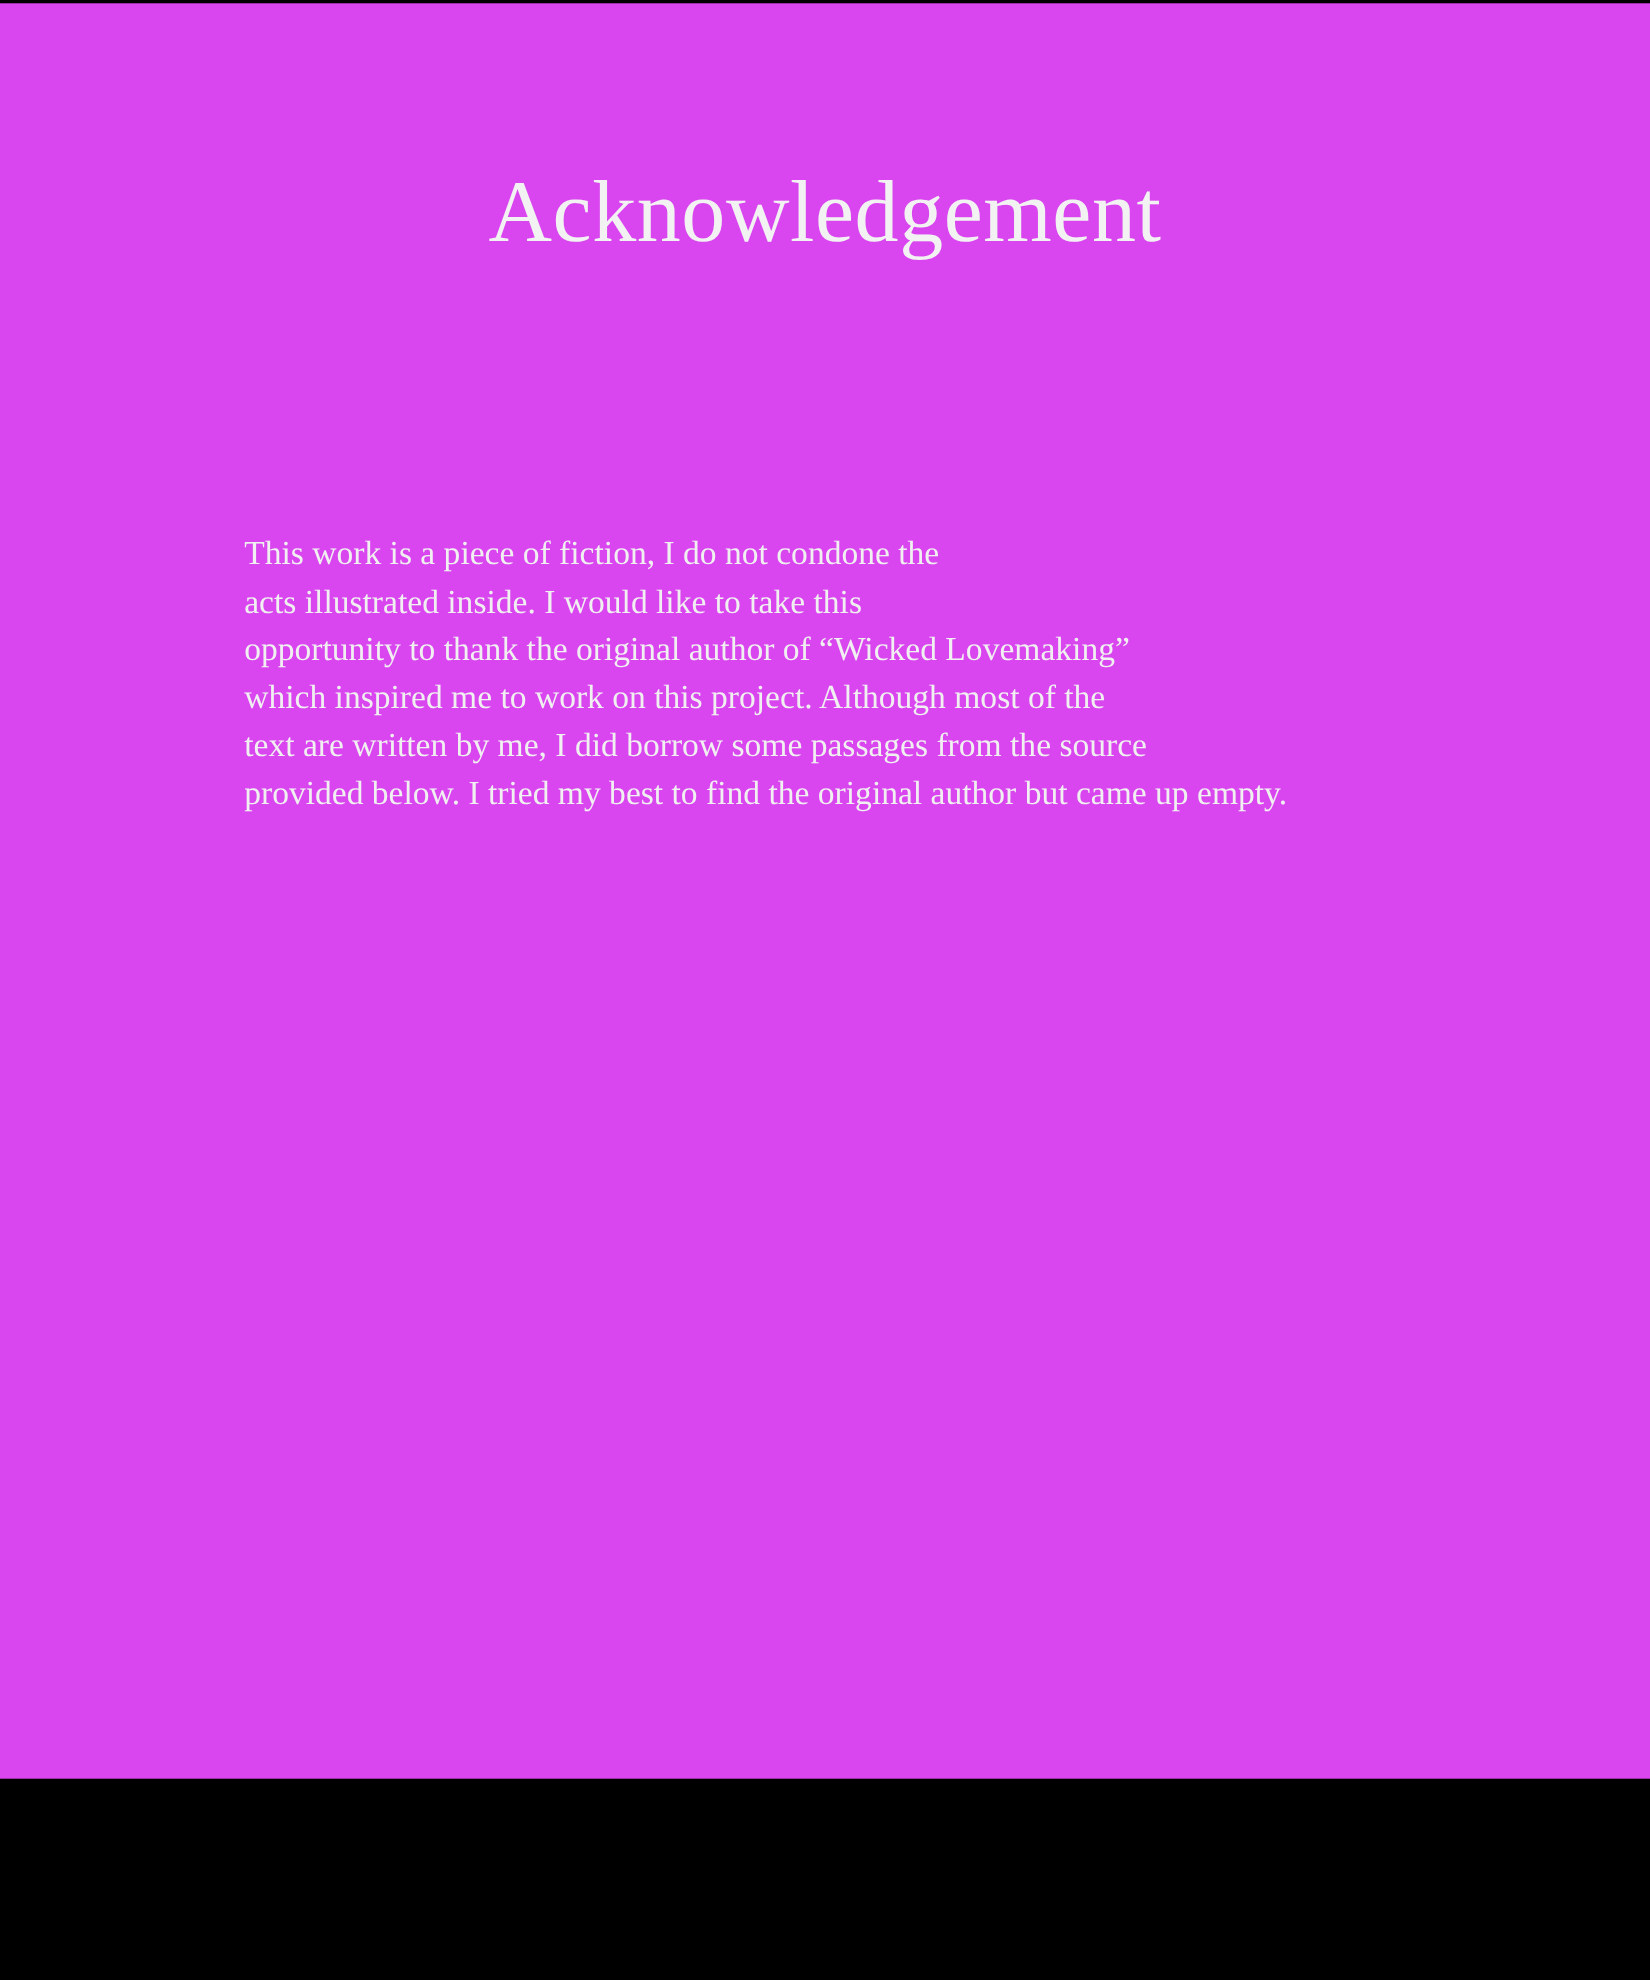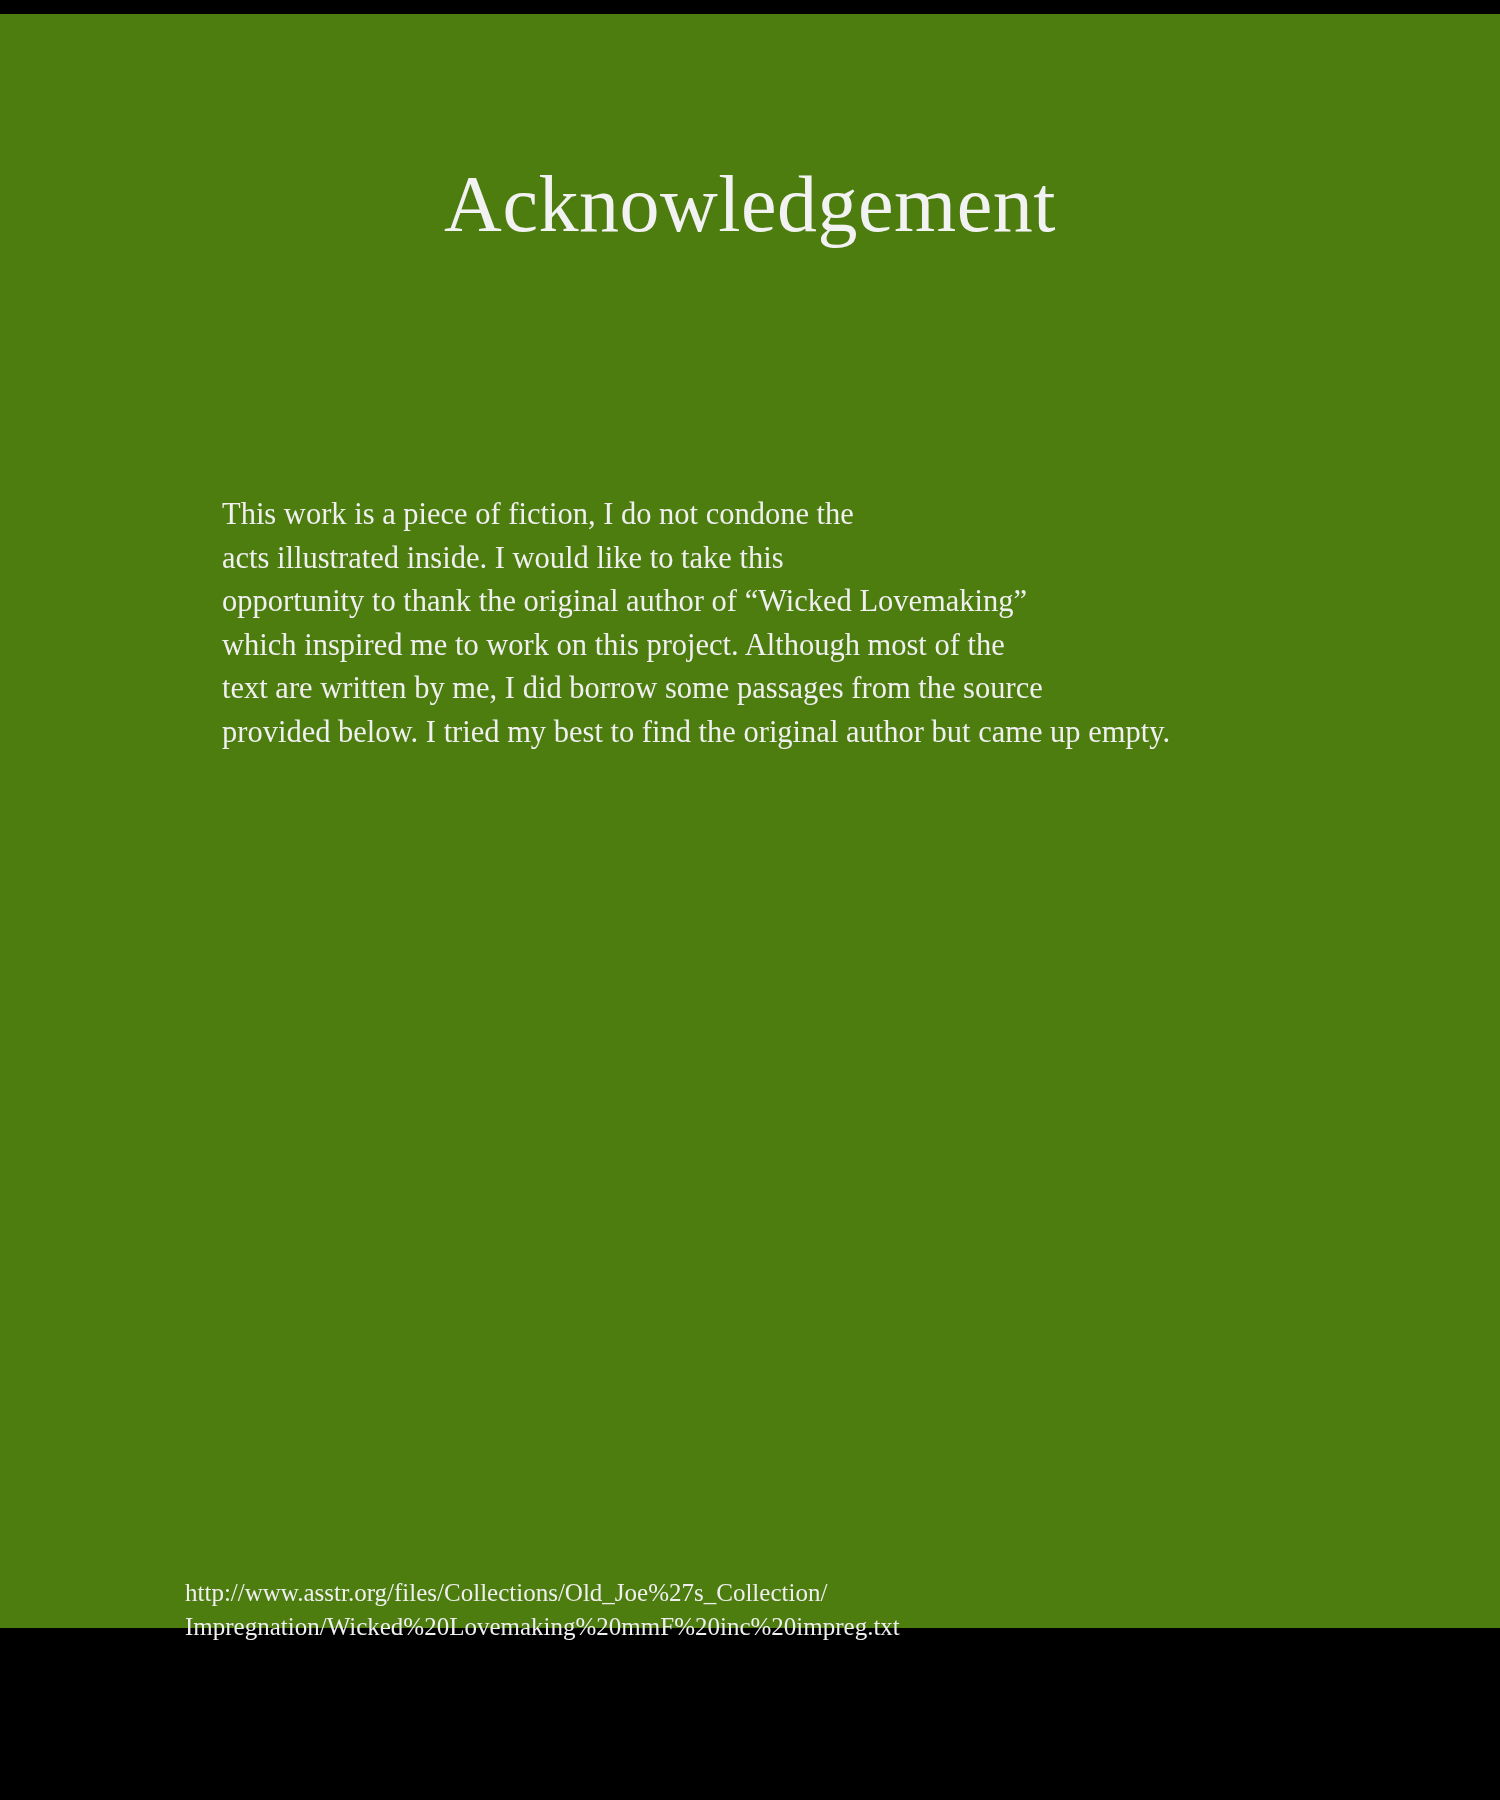--- a/index.html
+++ b/index.html
@@ -10,25 +10,25 @@
   body {
     width: 1500px;
     height: 1800px;
     overflow: hidden;
     font-family: "Liberation Serif", "DejaVu Serif", serif;
     color: #ffffff;
     position: relative;
   }
   .page {
     position: absolute;
-    top: 14px;
+    top: 3px;
     left: 0;
     width: 1500px;
     height: 1614px;
-    background: #4d7c0f;
+    background: #d946ef;
   }
   .title {
     position: absolute;
     top: 96px;
     left: 0;
     width: 1500px;
     text-align: center;
     font-size: 80px;
     line-height: 1.0;
     font-weight: 400;
@@ -76,16 +76,14 @@
 
   <div class="body-text">
     <p class="para">This work is a piece of fiction, I do not condone the
 acts illustrated inside. I would like to take this
 opportunity to thank the original author of “Wicked Lovemaking”
 which inspired me to work on this project. Although most of the
 text are written by me, I did borrow some passages from the source
 provided below. I tried my best to find the original author but came up empty.</p>
   </div>
 
-  <div class="source-link">http://www.asstr.org/files/Collections/Old_Joe%27s_Collection/
-Impregnation/Wicked%20Lovemaking%20mmF%20inc%20impreg.txt</div>
 
 </div>
 
 </body></html>

